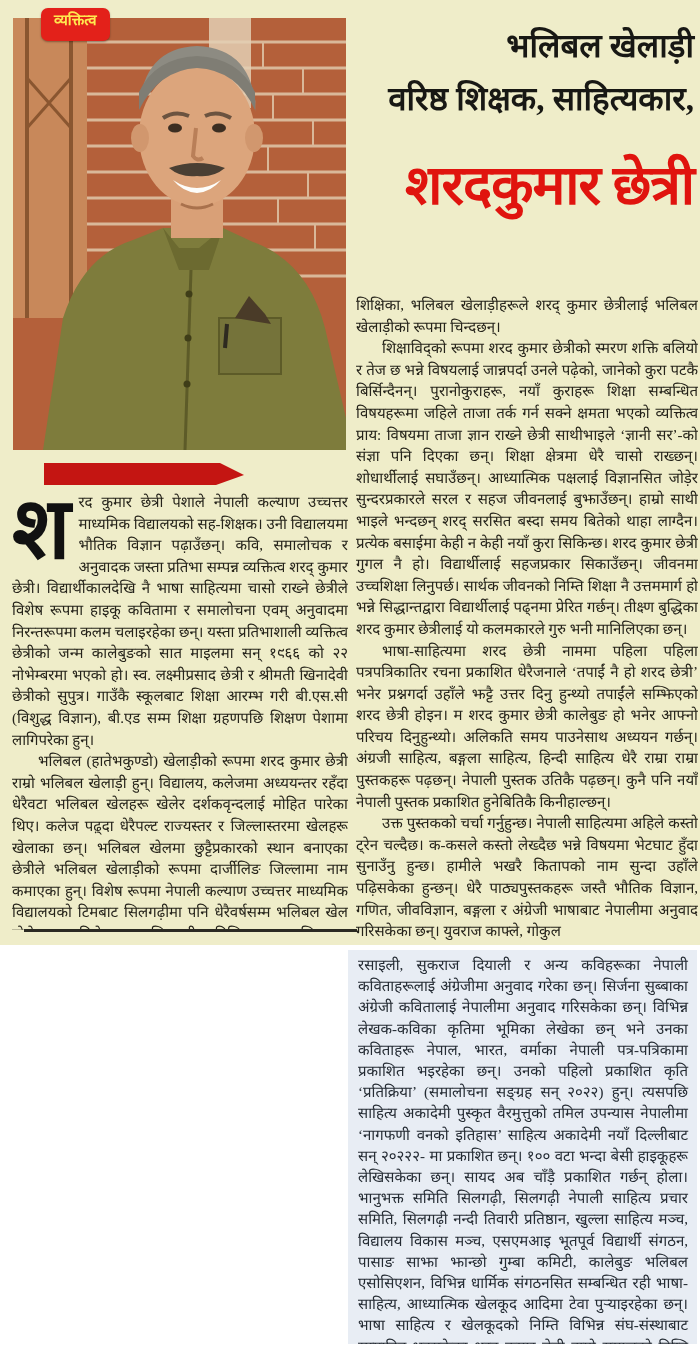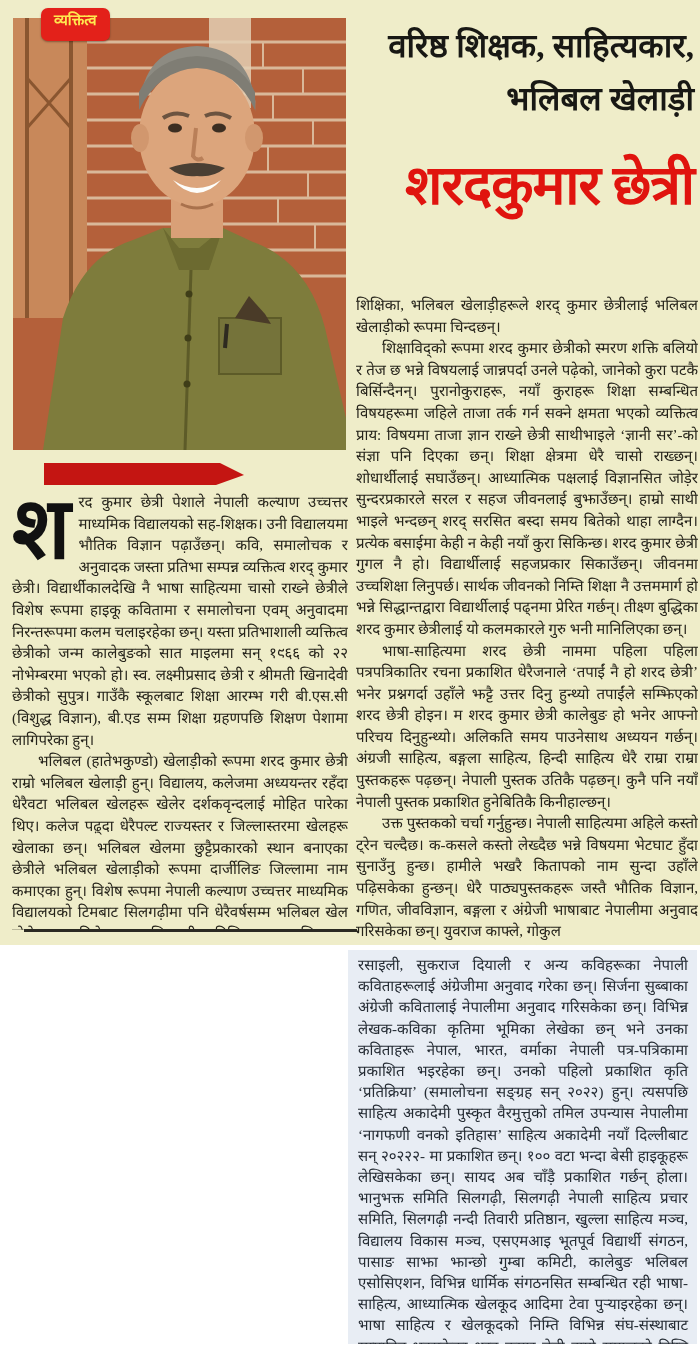--- a/index.html
+++ b/index.html
@@ -149,22 +149,22 @@
         <ellipse cx="206" cy="110" rx="7" ry="4.5" fill="#3c2e22"></ellipse>
         <path d="M183 110 L180 138 Q184 144 190 140" stroke="#b97f58" stroke-width="4" fill="none"></path>
 
         <path d="M156 150 Q184 140 212 150 Q200 160 184 158 Q168 160 156 150 Z" fill="#4a3f33"></path>
         <path d="M160 162 Q184 178 208 162 Q198 174 184 175 Q170 174 160 162 Z" fill="#fdfdfa"></path>
         <path d="M168 186 q16 8 32 0" stroke="#a9714c" stroke-width="3" fill="none"></path>
       </svg>
     </div>
 
     <div class="headline">
+      <div class="hl-line">भलिबल खेलाड़ी</div>
       <div class="hl-line">वरिष्ठ शिक्षक, साहित्यकार,</div>
-      <div class="hl-line">भलिबल खेलाड़ी</div>
       <div class="hl-name">शरदकुमार छेत्री</div>
     </div>
 
     <div class="col right-col">
       <p>शिक्षिका, भलिबल खेलाड़ीहरूले शरद् कुमार छेत्रीलाई भलिबल खेलाड़ीको रूपमा चिन्दछन्।</p>
       <p class="indent">शिक्षाविद्को रूपमा शरद कुमार छेत्रीको स्मरण शक्ति बलियो र तेज छ भन्ने विषयलाई जान्नपर्दा उनले पढ़ेको, जानेको कुरा पटकै बिर्सिन्दैनन्। पुरानोकुराहरू, नयाँ कुराहरू शिक्षा सम्बन्धित विषयहरूमा जहिले ताजा तर्क गर्न सक्ने क्षमता भएको व्यक्तित्व प्राय: विषयमा ताजा ज्ञान राख्ने छेत्री साथीभाइले ‘ज्ञानी सर’-को संज्ञा पनि दिएका छन्। शिक्षा क्षेत्रमा धेरै चासो राख्छन्। शोधार्थीलाई सघाउँछन्। आध्यात्मिक पक्षलाई विज्ञानसित जोड़ेर सुन्दरप्रकारले सरल र सहज जीवनलाई बुझाउँछन्। हाम्रो साथी भाइले भन्दछन् शरद् सरसित बस्दा समय बितेको थाहा लाग्दैन। प्रत्येक बसाईमा केही न केही नयाँ कुरा सिकिन्छ। शरद कुमार छेत्री गुगल नै हो। विद्यार्थीलाई सहजप्रकार सिकाउँछन्। जीवनमा उच्चशिक्षा लिनुपर्छ। सार्थक जीवनको निम्ति शिक्षा नै उत्तममार्ग हो भन्ने सिद्धान्तद्वारा विद्यार्थीलाई पढ्नमा प्रेरित गर्छन्। तीक्ष्ण बुद्धिका शरद कुमार छेत्रीलाई यो कलमकारले गुरु भनी मानिलिएका छन्।</p>
       <p class="indent">भाषा-साहित्यमा शरद छेत्री नाममा पहिला पहिला पत्रपत्रिकातिर रचना प्रकाशित धेरैजनाले ‘तपाईं नै हो शरद छेत्री’ भनेर प्रश्नगर्दा उहाँले झट्टै उत्तर दिनु हुन्थ्यो तपाईंले सम्झिएको शरद छेत्री होइन। म शरद कुमार छेत्री कालेबुङ हो भनेर आफ्नो परिचय दिनुहुन्थ्यो। अलिकति समय पाउनेसाथ अध्ययन गर्छन्। अंग्रजी साहित्य, बङ्गला साहित्य, हिन्दी साहित्य धेरै राम्रा राम्रा पुस्तकहरू पढ़छन्। नेपाली पुस्तक उतिकै पढ़छन्। कुनै पनि नयाँ नेपाली पुस्तक प्रकाशित हुनेबितिकै किनीहाल्छन्।</p>
       <p class="indent">उक्त पुस्तकको चर्चा गर्नुहुन्छ। नेपाली साहित्यमा अहिले कस्तो ट्रेन चल्दैछ। क-कसले कस्तो लेख्दैछ भन्ने विषयमा भेटघाट हुँदा सुनाउँनु हुन्छ। हामीले भखरै कितापको नाम सुन्दा उहाँले पढ़िसकेका हुन्छन्। धेरै पाठ्यपुस्तकहरू जस्तै भौतिक विज्ञान, गणित, जीवविज्ञान, बङ्गला र अंग्रेजी भाषाबाट नेपालीमा अनुवाद गरिसकेका छन्। युवराज काफ्ले, गोकुल</p>
     </div>
 

